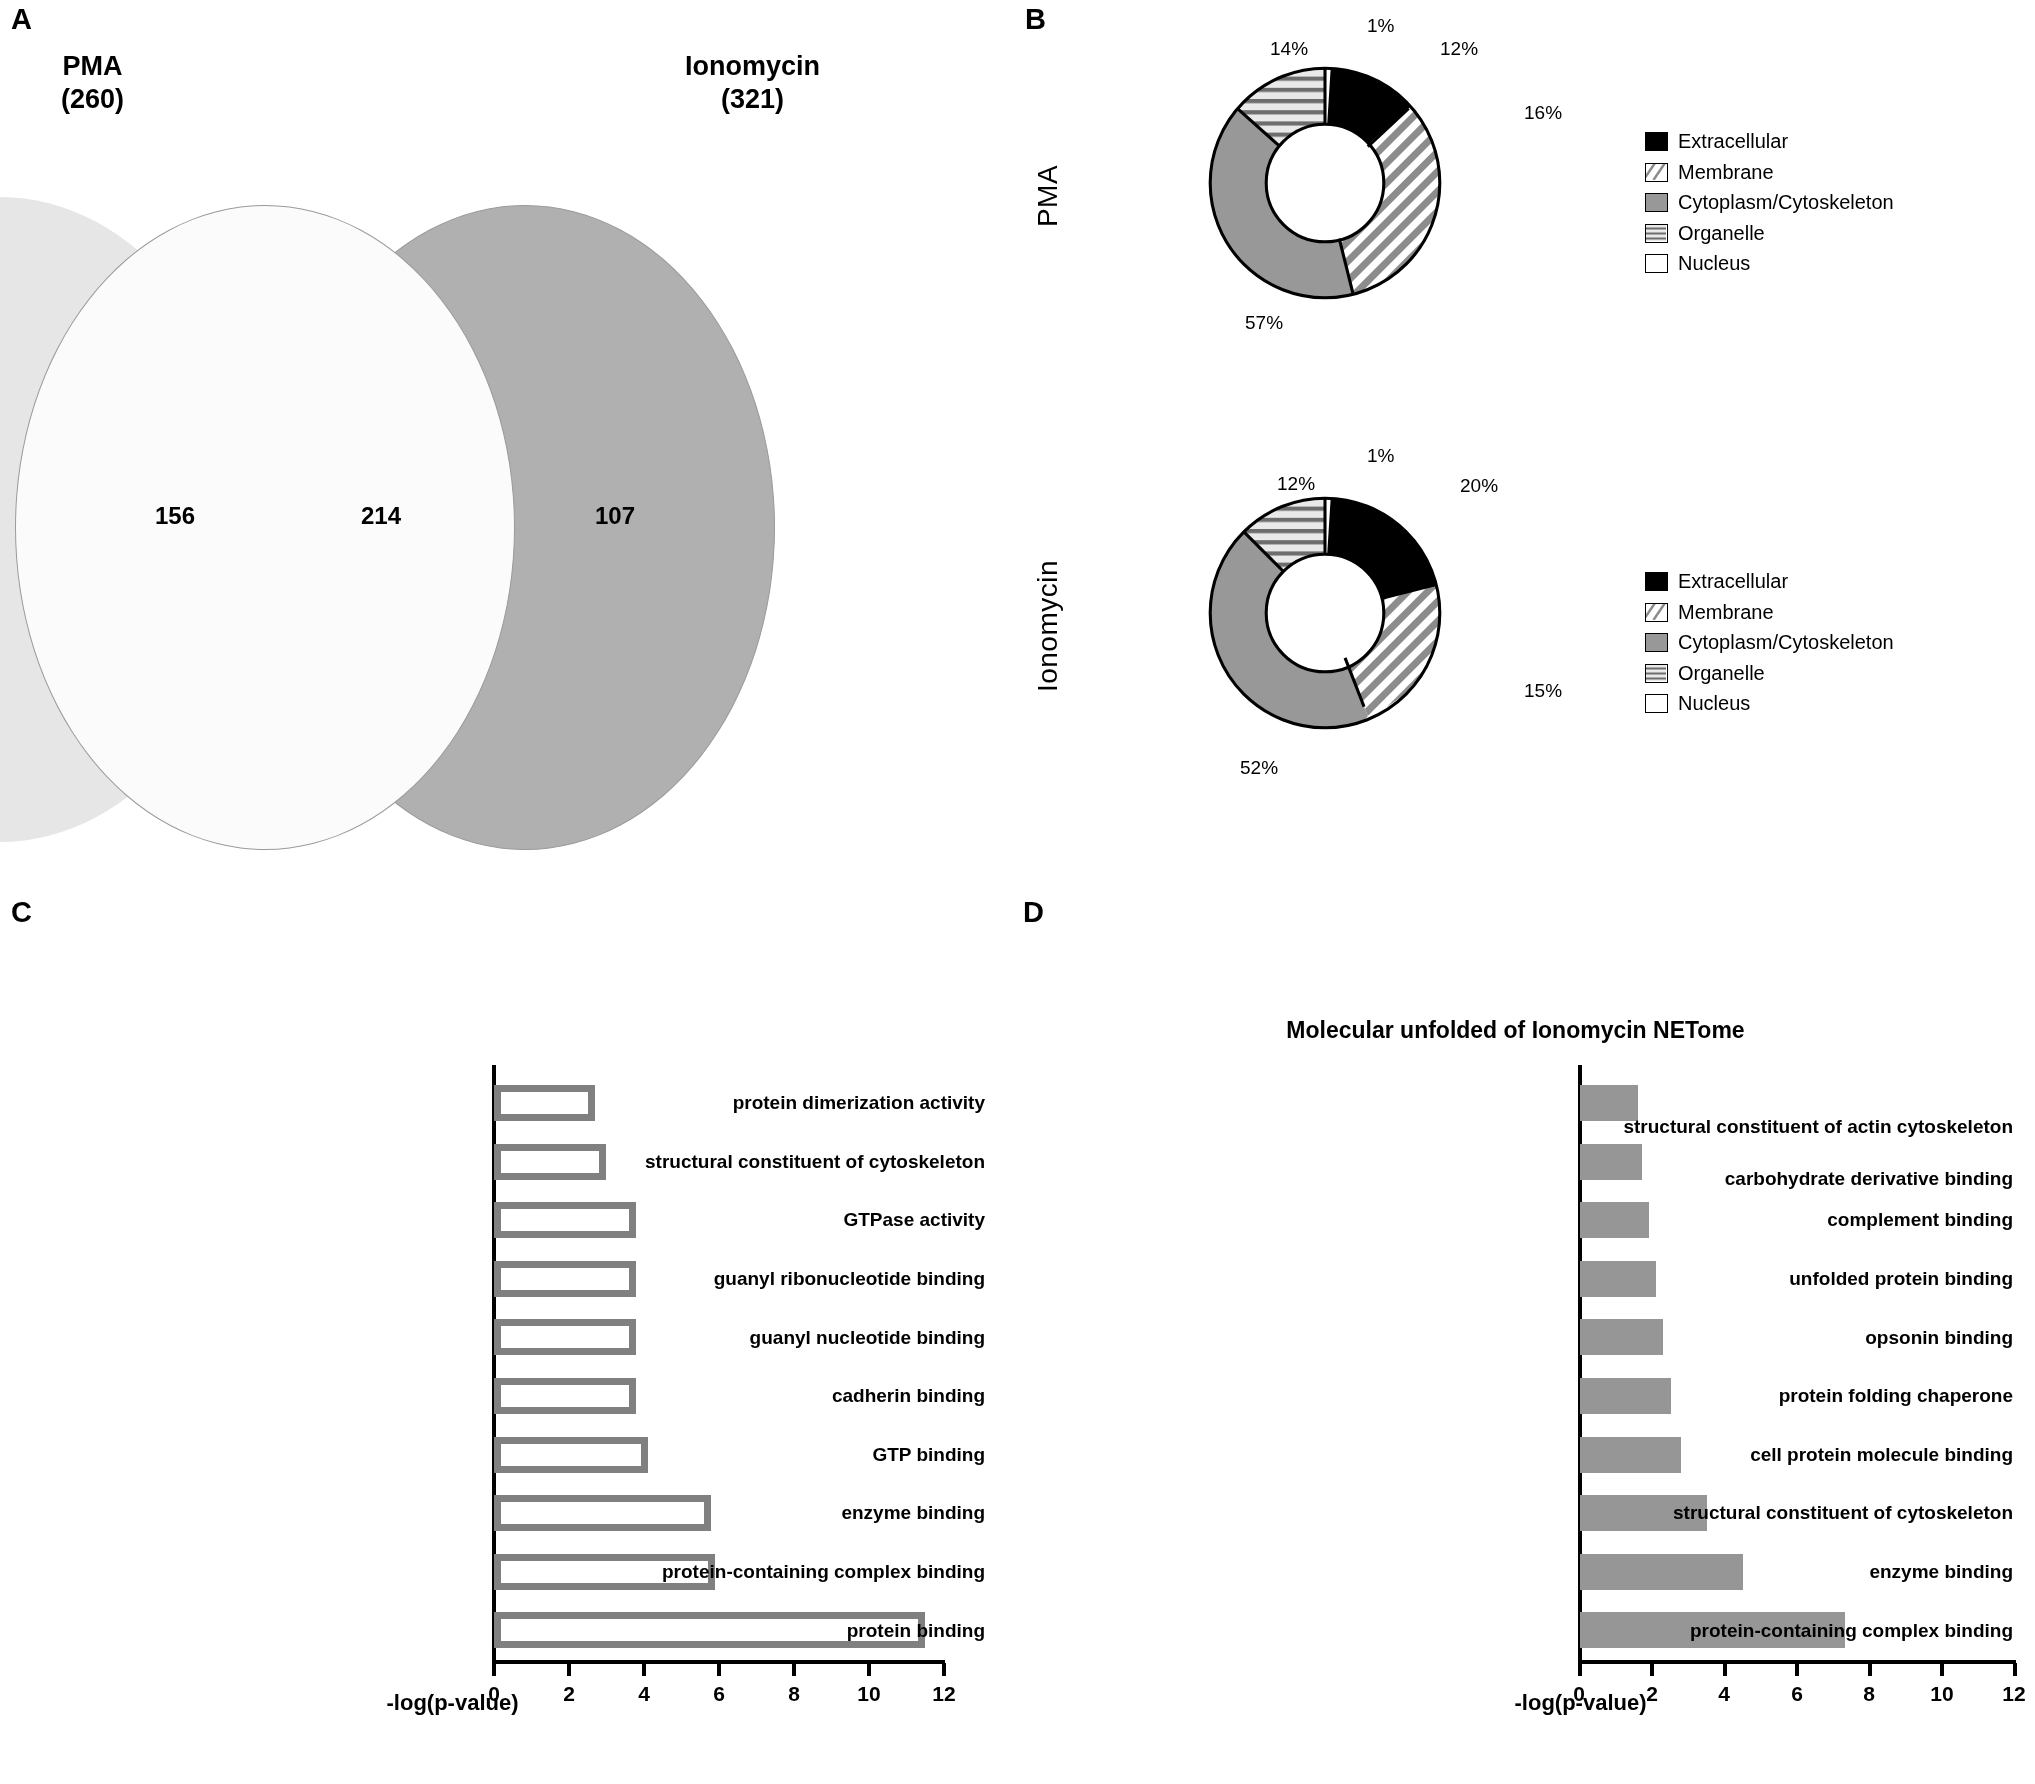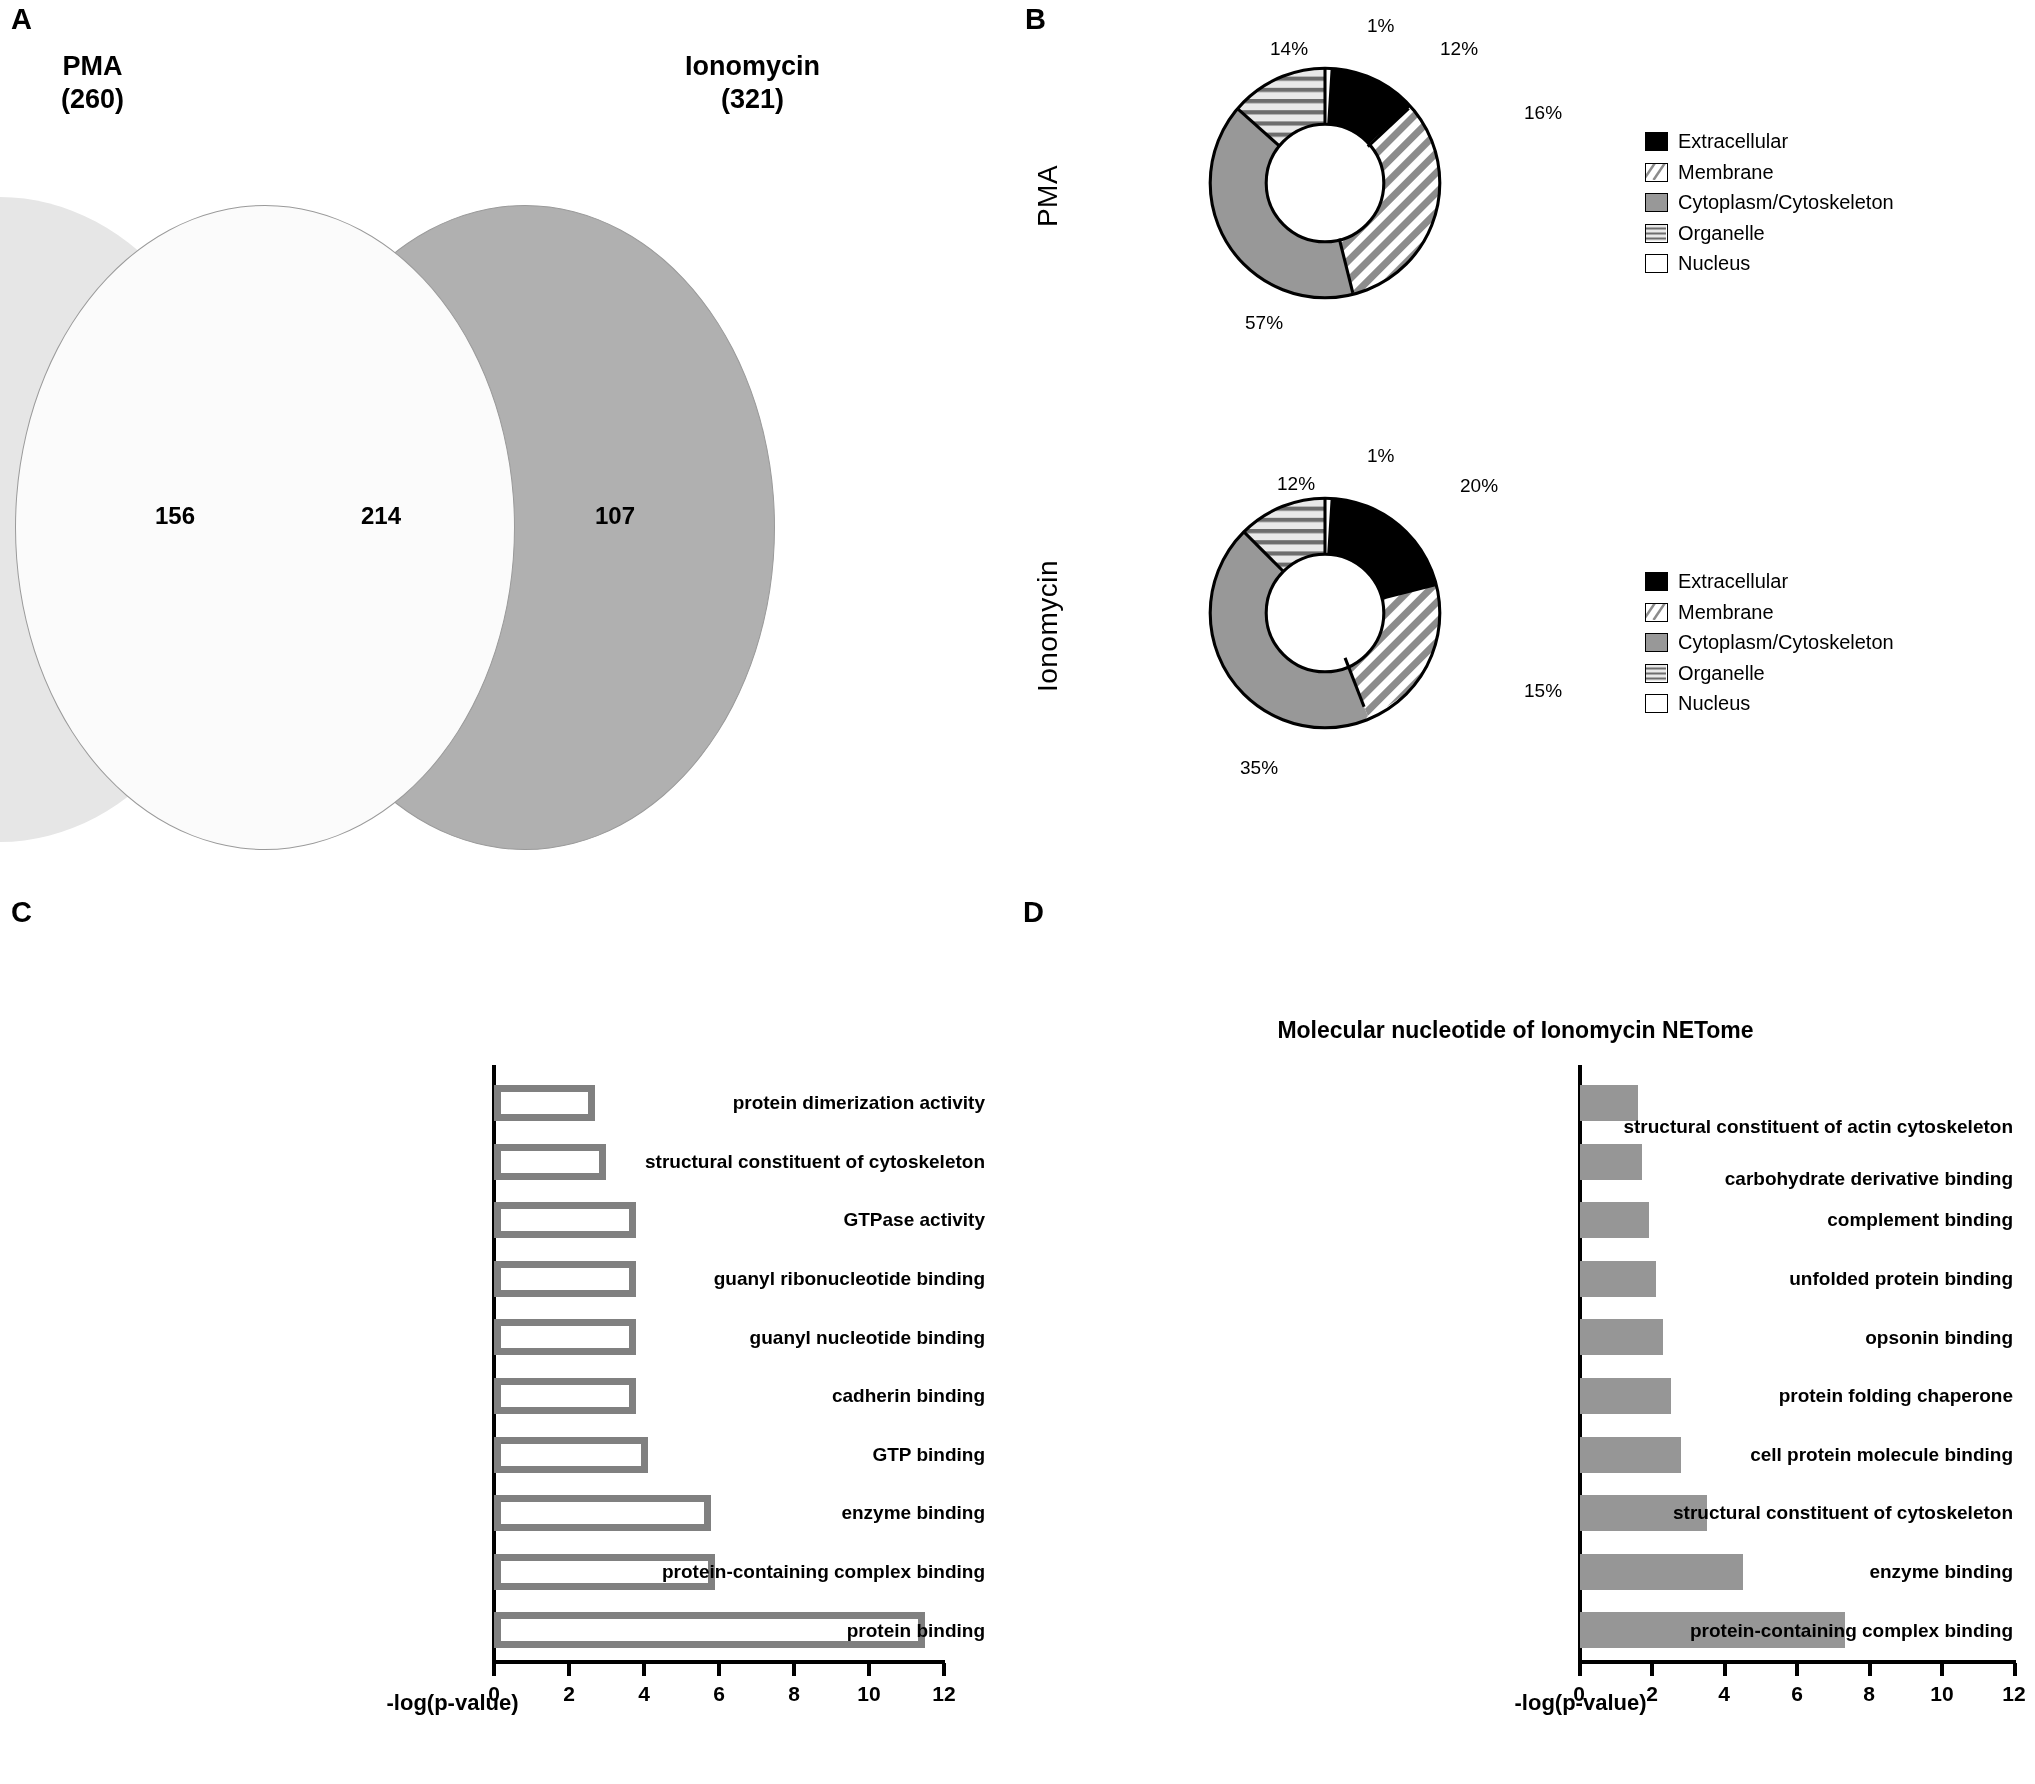--- a/index.html
+++ b/index.html
@@ -196,21 +196,21 @@
         <line x1="105.15" y1="18.16" x2="102.64" y2="58.08"></line>
         <line x1="179.40" y1="79.60" x2="140.72" y2="89.51"></line>
         <line x1="127.89" y1="166.99" x2="114.33" y2="132.03"></line>
         <line x1="41.72" y1="41.72" x2="70.16" y2="70.16"></line>
       </g>
     </svg>
 
     <div class="pct-label" style="left:347px;top:0px;">1%</div>
     <div class="pct-label" style="left:440px;top:30px;">20%</div>
     <div class="pct-label" style="left:504px;top:235px;">15%</div>
-    <div class="pct-label" style="left:220px;top:312px;">35%</div>
+    <div class="pct-label" style="left:220px;top:312px;">52%</div>
     <div class="pct-label" style="left:257px;top:27.5px;">12%</div>
 
     <div class="legend" style="top:125px;">
       <div class="legend-row">
         <span class="legend-sw" style="background:#000;"></span>
         <span class="legend-txt">Extracellular</span>
       </div>
       <div class="legend-row">
         <span class="legend-sw">
           <svg width="20" height="16" viewBox="0 0 40 32">
@@ -286,21 +286,21 @@
       <div class="bar-hollow" style="left: 494px; top: 489px; width: 221px; height: 36px;"></div>
       <div class="cat-label" style="top: 507px; width: 477px;">protein-containing complex binding</div>
       <div class="bar-hollow" style="left: 494px; top: 547px; width: 431px; height: 36px;"></div>
       <div class="cat-label" style="top: 566px; width: 477px;">protein binding</div>
     </div>
   <div class="axis-title" style="left:255px;top:795px;width:395px;">-log(p-value)</div>
 </div>
 
 <div id="panelD">
   <div class="panel-letter" style="left:5px;top:2.5px;">D</div>
-  <div class="chart-title" style="left:0;top:122px;width:995px;">Molecular nucleotide of Ionomycin NETome</div>
+  <div class="chart-title" style="left:0;top:122px;width:995px;">Molecular unfolded of Ionomycin NETome</div>
   <div class="plot" id="plotD" style="left:0;top:170px;width:995px;height:625px;">
       <div class="axis-v" style="left: 560px; top: 0px; height: 598px;"></div>
       <div class="axis-h" style="left: 560px; top: 595px; width: 438px;"></div>
       <div class="tick" style="left: 560px; top: 598px;"></div>
       <div class="tick-lab" style="left: 561px; top: 617px;">0</div>
       <div class="tick" style="left: 632px; top: 598px;"></div>
       <div class="tick-lab" style="left: 634px; top: 617px;">2</div>
       <div class="tick" style="left: 705px; top: 598px;"></div>
       <div class="tick-lab" style="left: 706px; top: 617px;">4</div>
       <div class="tick" style="left: 777px; top: 598px;"></div>

